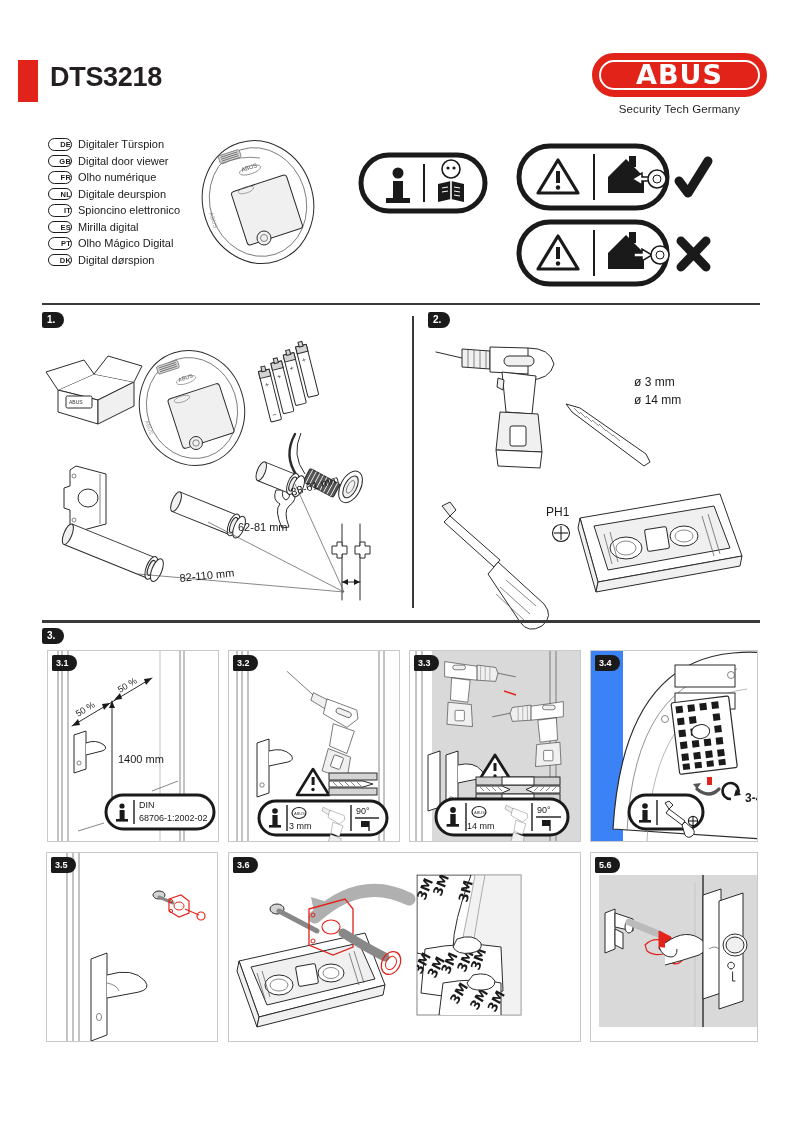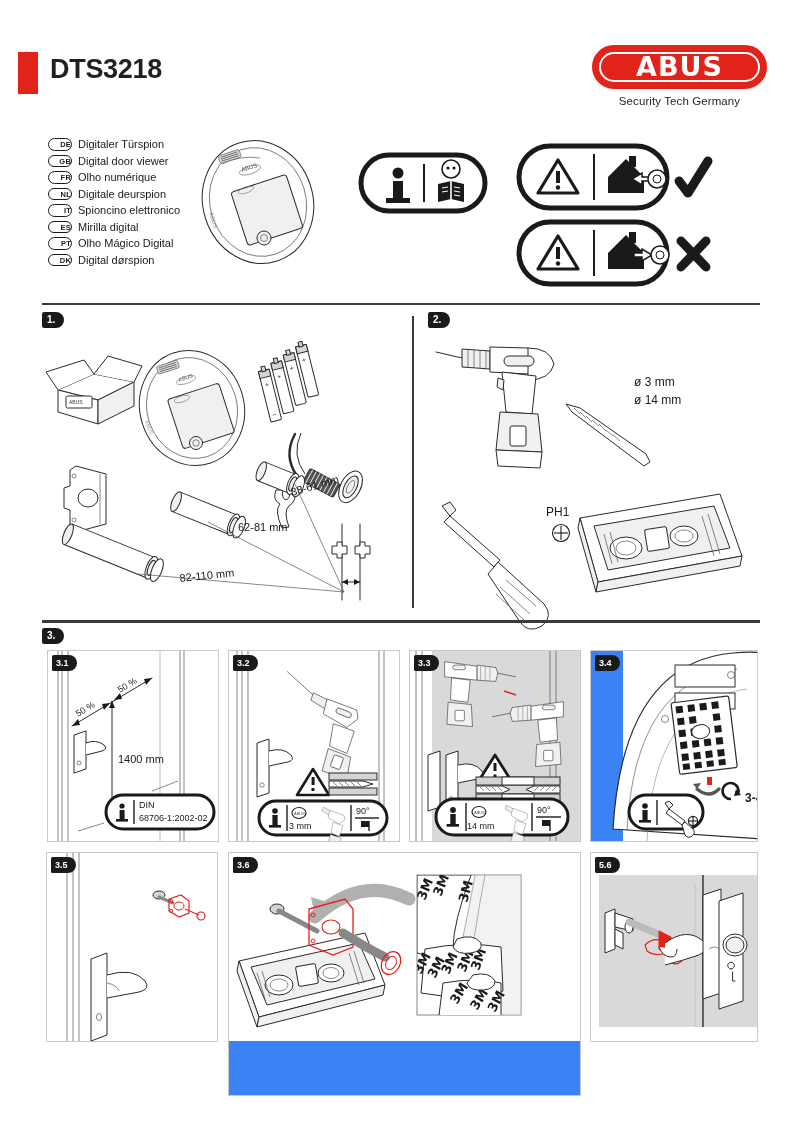--- a/index.html
+++ b/index.html
@@ -7,21 +7,21 @@
     width:802px;height:1125px;
     background:#ffffff;
     font-family:"Liberation Sans", sans-serif;
     color:#1a1a1a;
     position:relative;
     overflow:hidden;
   }
   .page{position:relative;width:802px;height:1125px;}
 
   
-  .header{position:absolute;left:0;top:0;width:802px;height:120px;}
+  .header{position:absolute;left:0;top:8px;width:802px;height:120px;}
   .red-tab{
     position:absolute;left:18px;top:52px;width:20px;height:42px;
     background:#e2231a;
   }
   .model-title{
     position:absolute;left:50px;top:54px;
     font-size:27px;font-weight:bold;letter-spacing:-0.3px;
     color:#231f20;
   }
   .logo-wrap{position:absolute;right:35px;top:45px;width:175px;text-align:center;}
@@ -733,21 +733,21 @@
 
         <g transform="translate(44,100)">
           <path d="M0 6 L16 0 L16 82 L0 88 Z" class="fill-w"></path>
           <path d="M16 22 q26 -8 38 6 q6 8 -6 11 q-16 3 -32 6" class="fill-w"></path>
           <ellipse cx="8" cy="64" rx="2.6" ry="3.6" class="ln-thin"></ellipse>
           <path d="M16 30 q10 2 12 8" class="ln-thin"></path>
         </g>
       </svg>
     </div>
 
-    <div class="panel" style="left:186px;top:224px;width:353px;height:244px;text-align:right;">
+    <div class="panel" style="left:186px;top:224px;width:353px;height:190px;text-align:right;">
       <div class="badge badge-sm cap-badge">3.6</div>
       <svg width="351" height="188" viewBox="0 0 351 188">
         <rect x="0" y="0" width="351" height="188" fill="#ffffff"></rect>
 
         <path d="M180 46 q-48 -24 -94 18" fill="none" stroke="#b0b0b0" stroke-width="13" stroke-linecap="round"></path>
         <path d="M86 64 l-4 -20 26 8 Z" fill="#b0b0b0"></path>
 
         <g transform="translate(6,66)">
           <path d="M4 42 L130 14 L150 66 L24 98 Z" class="fill-w"></path>
           <path d="M4 42 L2 52 L22 108 L24 98 Z" class="fill-lg"></path>

